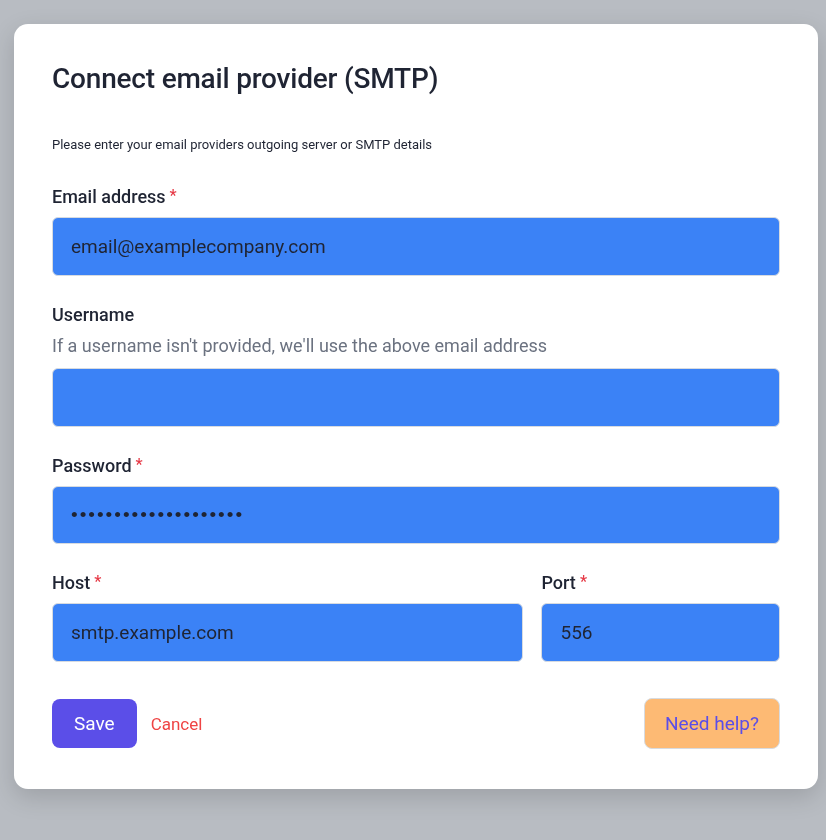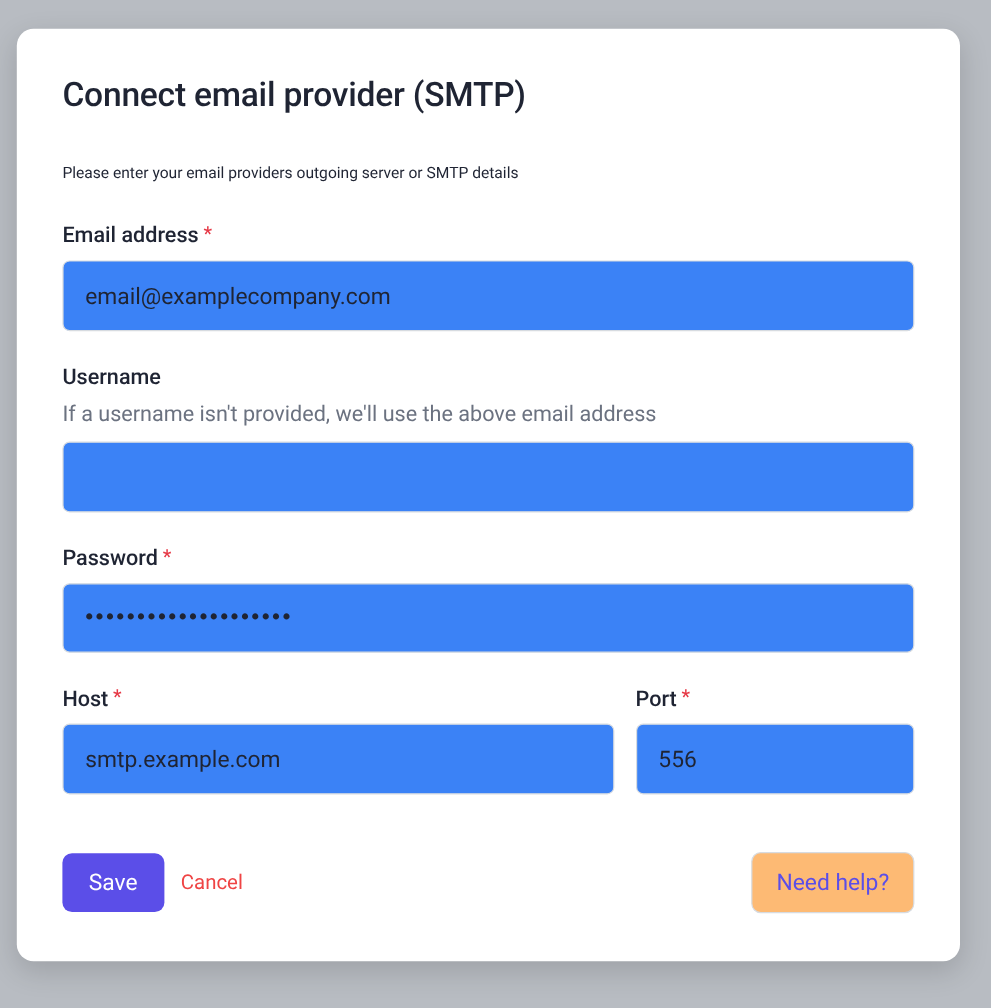--- a/index.html
+++ b/index.html
@@ -12,21 +12,21 @@
       background: #b8bcc2;
       width: 826px;
       height: 840px;
       position: relative;
       overflow: hidden;
     }
     .modal {
       position: absolute;
       top: 24px;
       left: 14px;
-      right: 26px;
+      right: 8px;
       background: #ffffff;
       border-radius: 14px;
       padding: 38px 38px 40px 38px;
       box-shadow: 0 8px 24px rgba(0,0,0,0.15);
     }
     .modal-title {
       font-size: 28px;
       font-weight: 500;
       color: #1f2433;
       margin-bottom: 42px;
@@ -70,21 +70,21 @@
       border-radius: 6px;
       outline: none;
       font-family: inherit;
     }
     .form-input::placeholder {
       color: #9ca3af;
     }
     .row {
       display: flex;
       gap: 18px;
-      margin-bottom: 48px;
+      margin-bottom: 36px;
     }
     .col-host {
       flex: 1 1 62%;
     }
     .col-port {
       flex: 1 1 30%;
     }
     .actions {
       display: flex;
       align-items: center;

